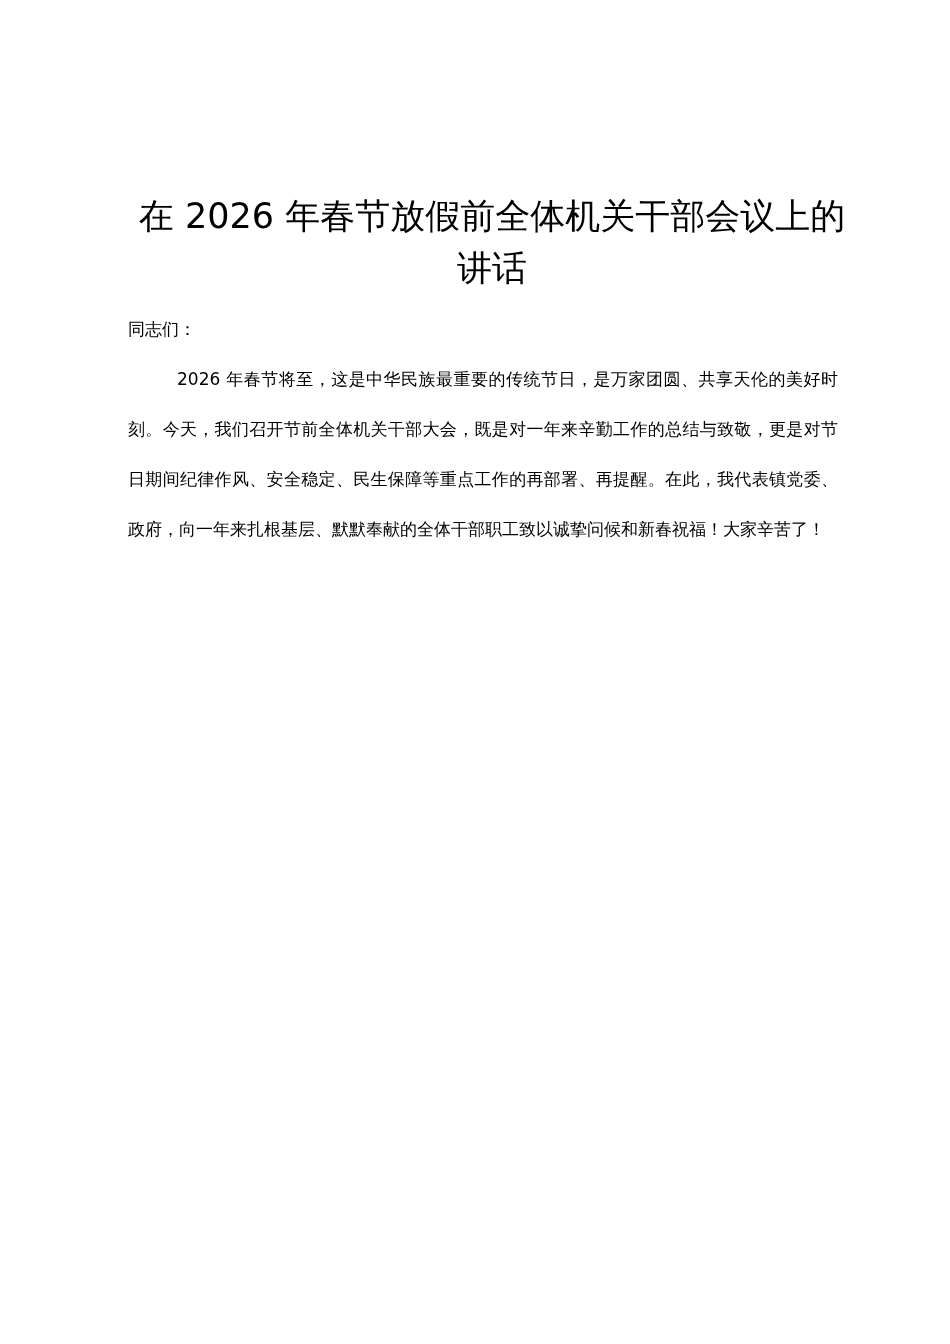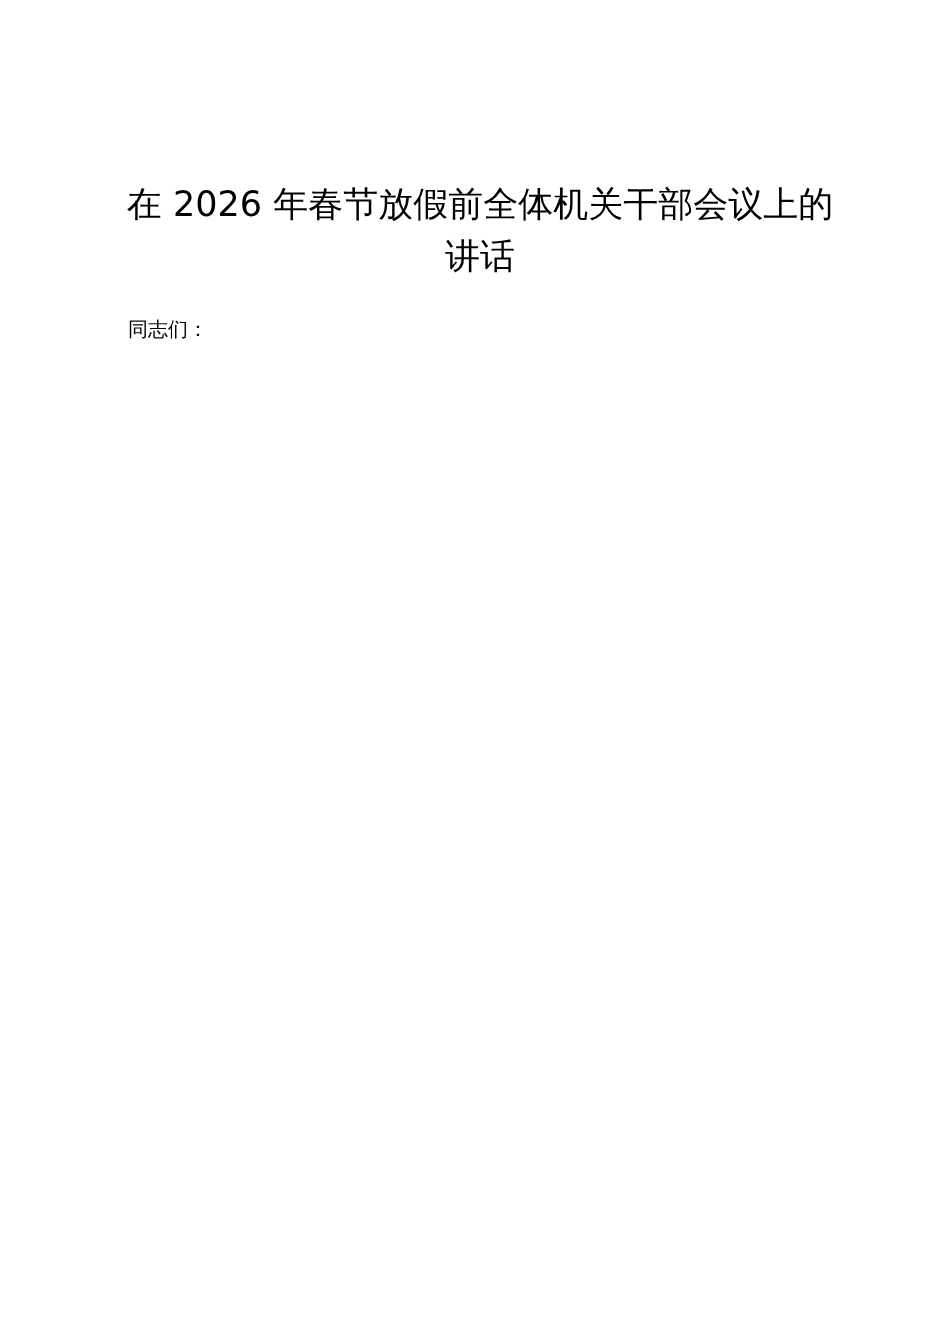--- a/index.html
+++ b/index.html
@@ -1,26 +1,27 @@
 <!DOCTYPE html>
 <html><head>
 <meta charset="utf-8">
 <style>
   html, body { margin: 0; padding: 0; background: #ffffff; }
   body { width: 950px; height: 1344px; position: relative; overflow: hidden;
          font-family: "DejaVu Sans", "Liberation Sans", sans-serif; color: #000; }
   .page { position: absolute; left: 0; top: 0; width: 950px; height: 1344px; background: #fff; }
   .title { position: absolute; left: 110px; width: 740px; top: 178px; text-align: center;
-           font-size: 35px; line-height: 52px; letter-spacing: 0px; margin: 0; font-weight: normal; }
-  .content { position: absolute; left: 128px; top: 305px; width: 710px; font-size: 20px; line-height: 49.9px; }
+           font-size: 35px; line-height: 52px; letter-spacing: 0px; margin: 12px; font-weight: normal; }
+  .content { position: absolute; left: 128px; top: 305px; width: 710px; font-size: 17px; line-height: 49.9px; }
   .content p { margin: 0; text-align: justify; text-justify: inter-character; }
   .salutation { }
   .indent { text-indent: 49px; }
 </style>
 </head>
 <body>
 
 <div class="page">
   <h1 class="title">在 2026 年春节放假前全体机关干部会议上的讲话</h1>
   <div class="content">
     <p class="salutation">同志们：</p>
+    <p class="indent">2026 年春节将至，这是中华民族最重要的传统节日，是万家团圆、共享天伦的美好时刻。今天，我们召开节前全体机关干部大会，既是对一年来辛勤工作的总结与致敬，更是对节日期间纪律作风、安全稳定、民生保障等重点工作的再部署、再提醒。在此，我代表镇党委、政府，向一年来扎根基层、默默奉献的全体干部职工致以诚挚问候和新春祝福！大家辛苦了！</p>
   </div>
 </div>
 
 </body></html>

